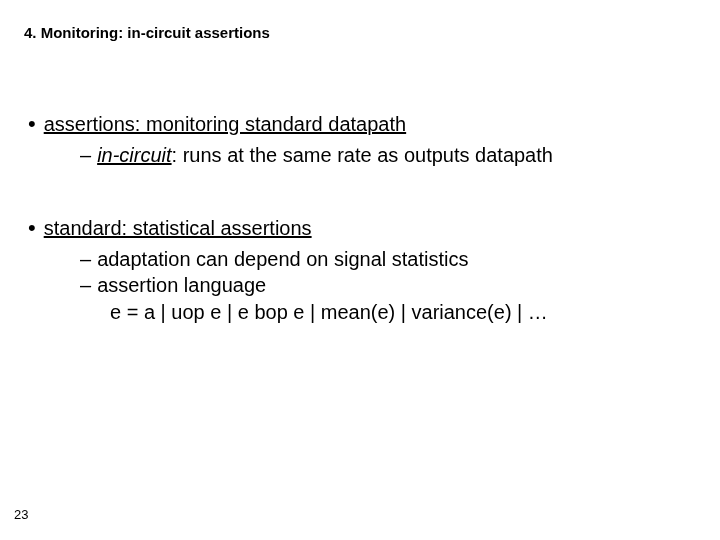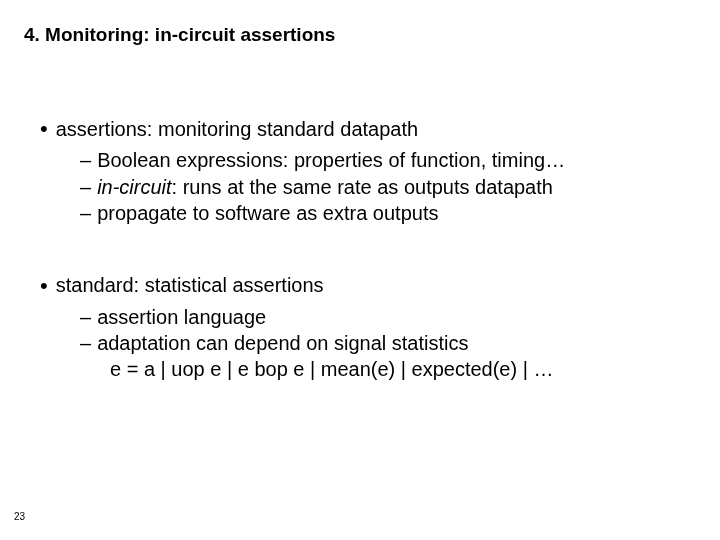--- a/index.html
+++ b/index.html
@@ -4,32 +4,33 @@
 <style>
   * { margin: 0; padding: 0; box-sizing: border-box; }
   html, body { width: 720px; height: 540px; background: #fff; font-family: Arial, Helvetica, sans-serif; color: #000; }
   .slide {
     position: relative;
     width: 720px;
     height: 540px;
     padding: 24px 20px 0 20px;
   }
   .title {
-    font-size: 19px;
+    font-size: 15px;
     font-weight: bold;
     margin-left: 4px;
     margin-bottom: 70px;
   }
   .content {
     font-size: 20px;
     line-height: 1.32;
   }
   .bullet-1 {
-    margin-left: 20px;
+    margin-left: 8px;
     margin-bottom: 2px;
+    text-decoration: underline;
   }
   .bullet-1 .marker {
     display: inline-block;
     vertical-align: middle;
     font-size: 22px;
     margin-right: 8px;
     position: relative;
     top: -2px;
   }
   .bullet-2 {
@@ -37,64 +38,58 @@
   }
   .bullet-2 .marker {
     display: inline-block;
     margin-right: 6px;
   }
   .bullet-3 {
     margin-left: 90px;
   }
   .block { margin-bottom: 46px; }
   .block:last-of-type { margin-bottom: 0; }
-  .italic { font-style: italic; }
+  .italic { font-style: italic; text-decoration: underline; }
   .pagenum {
     position: absolute;
     left: 14px;
     bottom: 18px;
-    font-size: 10px;
+    font-size: 13px;
   }
 </style>
 </head>
 <body>
 
 <div class="slide">
 
   <div class="title">4. Monitoring: in-circuit assertions</div>
 
   <div class="content">
 
     <div class="block">
       <div class="bullet-1">
         <span class="marker">•</span><span>assertions: monitoring standard datapath</span>
       </div>
       <div class="bullet-2">
-        <span class="marker">–</span><span>Boolean expressions: properties of function, timing…</span>
-      </div>
-      <div class="bullet-2">
         <span class="marker">–</span><span class="italic">in-circuit</span><span>: runs at the same rate as outputs datapath</span>
-      </div>
-      <div class="bullet-2">
-        <span class="marker">–</span><span>propagate to software as extra outputs</span>
       </div>
     </div>
 
     <div class="block">
       <div class="bullet-1">
         <span class="marker">•</span><span>standard: statistical assertions</span>
       </div>
       <div class="bullet-2">
+        <span class="marker">–</span><span>adaptation can depend on signal statistics</span>
+      </div>
+      <div class="bullet-2">
         <span class="marker">–</span><span>assertion language</span>
       </div>
-      <div class="bullet-2">
-        <span class="marker">–</span><span>adaptation can depend on signal statistics</span>
-      </div>
       <div class="bullet-3">
-        <span>e = a | uop e | e bop e | mean(e) | expected(e) | …</span>
+        <span>e = a | uop e | e bop e | mean(e) | variance(e) | …</span>
       </div>
     </div>
 
   </div>
 
   <div class="pagenum">23</div>
 
 </div>
 
 </body></html>

